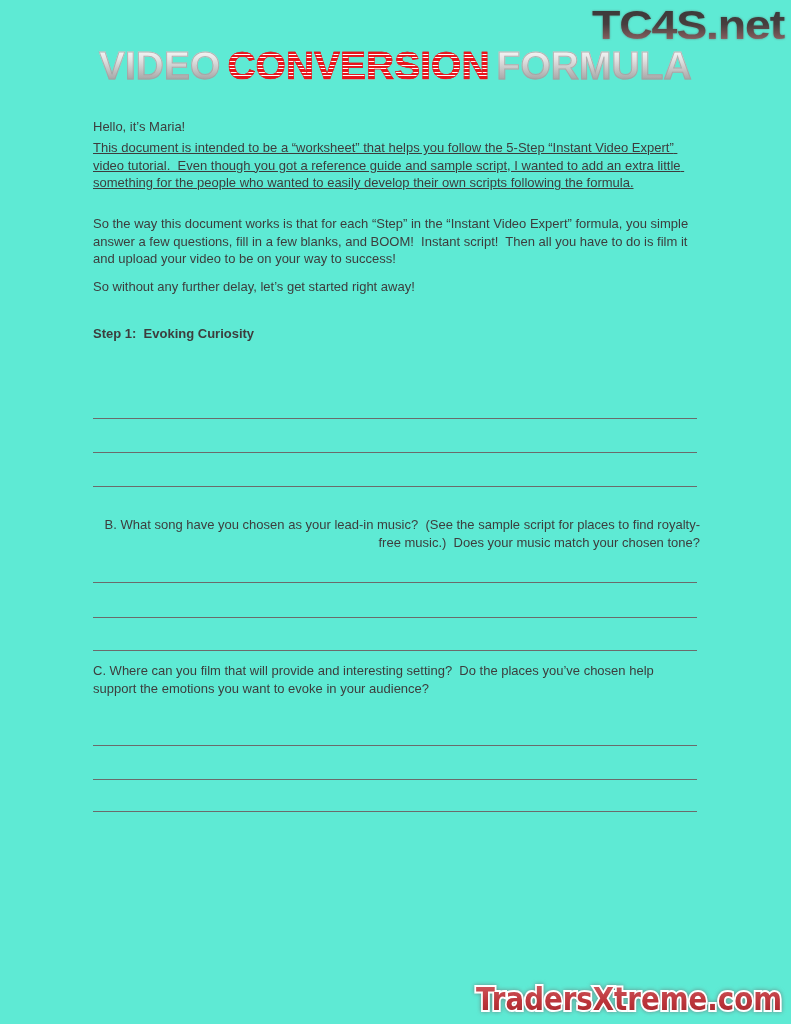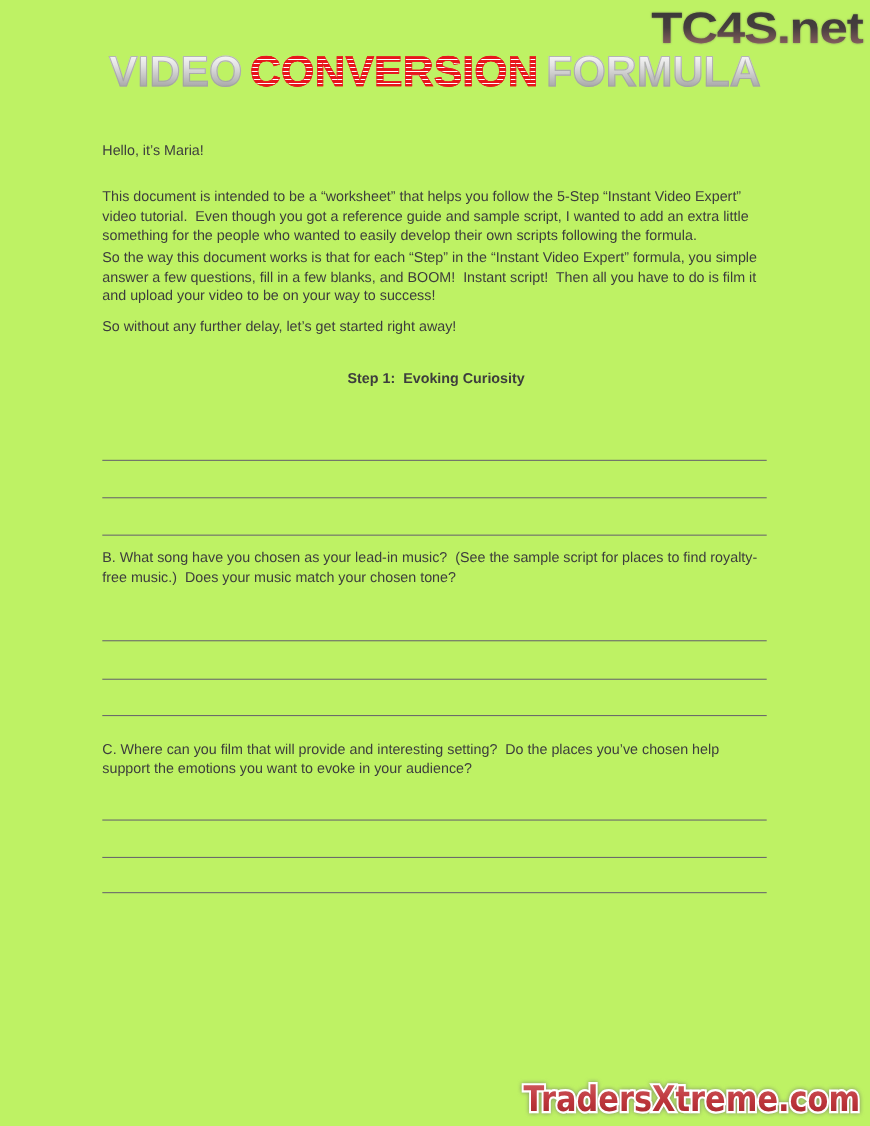--- a/index.html
+++ b/index.html
@@ -5,21 +5,21 @@
   * { margin: 0; padding: 0; box-sizing: border-box; }
   html, body { background: #ffffff; }
   body {
     width: 791px; height: 1024px;
     font-family: "Liberation Sans", sans-serif;
     position: relative; overflow: hidden;
   }
   .page {
     position: absolute; inset: 0;
     width: 791px; height: 1024px;
-    background: #bef264;
+    background: #5eead4;
   }
 
   
   .tc4s-wrap { position: absolute; top: 1px; right: 4px; width: 200px; height: 48px; }
 
   
   .header-logo {
     position: absolute; top: 44px; left: 99px;
     font-size: 39px; font-weight: bold; letter-spacing: 0px;
     white-space: nowrap;
@@ -36,21 +36,20 @@
     -webkit-background-clip: text; background-clip: text; color: transparent;
     -webkit-text-stroke: 0.6px #e8151c;
   }
   .gap-r { margin-right: 7px; }
 
   
   .txt {
     position: absolute; left: 93px; width: 607px;
     font-size: 13px; line-height: 17.5px; color: #3d3d3d;
     white-space: pre-wrap;
-    margin-top: 10px;
   }
   .bold { font-weight: bold; }
 
   
   .answer-line {
     position: absolute; left: 93px; width: 604px; height: 0;
     border-bottom: 1.5px solid #6b6b6b;
   }
 
   
@@ -77,33 +76,33 @@
       <text x="197" y="38" text-anchor="end" font-family="Liberation Sans, sans-serif" font-size="40" font-weight="bold" letter-spacing="-1" textLength="192" lengthAdjust="spacingAndGlyphs" fill="url(#tc4sGrad)" style="filter: drop-shadow(0 0 1px rgba(90,80,80,0.55));">TC4S.net</text>
     </svg>
   </div>
 
   <div class="header-logo">
     <span class="logo-word logo-silver gap-r">VIDEO</span><span class="logo-word logo-red gap-r">CONVERSION</span><span class="logo-word logo-silver">FORMULA</span>
   </div>
 
   <div class="txt" style="top:118px;">Hello, it’s Maria!</div>
 
-  <div class="txt" style="top:160px;">This document is intended to be a “worksheet” that helps you follow the 5-Step “Instant Video Expert” video tutorial.  Even though you got a reference guide and sample script, I wanted to add an extra little something for the people who wanted to easily develop their own scripts following the formula.</div>
+  <div class="txt" style="top:139px;text-decoration:underline;">This document is intended to be a “worksheet” that helps you follow the 5-Step “Instant Video Expert” video tutorial.  Even though you got a reference guide and sample script, I wanted to add an extra little something for the people who wanted to easily develop their own scripts following the formula.</div>
 
   <div class="txt" style="top:278px;">So without any further delay, let’s get started right away!</div>
 
   <div class="txt" style="top:215px;">So the way this document works is that for each “Step” in the “Instant Video Expert” formula, you simple answer a few questions, fill in a few blanks, and BOOM!  Instant script!  Then all you have to do is film it and upload your video to be on your way to success!</div>
 
-  <div class="txt bold" style="top:325px;text-align:center;">Step 1:  Evoking Curiosity</div>
+  <div class="txt bold" style="top:325px;">Step 1:  Evoking Curiosity</div>
 
   <div class="answer-line" style="top:418px;"></div>
   <div class="answer-line" style="top:452px;"></div>
   <div class="answer-line" style="top:486px;"></div>
 
-  <div class="txt" style="top:488px;">B. What song have you chosen as your lead-in music?  (See the sample script for places to find royalty-free music.)  Does your music match your chosen tone?</div>
+  <div class="txt" style="top:516px;text-align:right;">B. What song have you chosen as your lead-in music?  (See the sample script for places to find royalty-free music.)  Does your music match your chosen tone?</div>
   <div class="answer-line" style="top:582px;"></div>
   <div class="answer-line" style="top:617px;"></div>
   <div class="answer-line" style="top:650px;"></div>
 
   <div class="txt" style="top:662px;">C. Where can you film that will provide and interesting setting?  Do the places you’ve chosen help support the emotions you want to evoke in your audience?</div>
   <div class="answer-line" style="top:745px;"></div>
   <div class="answer-line" style="top:779px;"></div>
   <div class="answer-line" style="top:811px;"></div>
 
 

